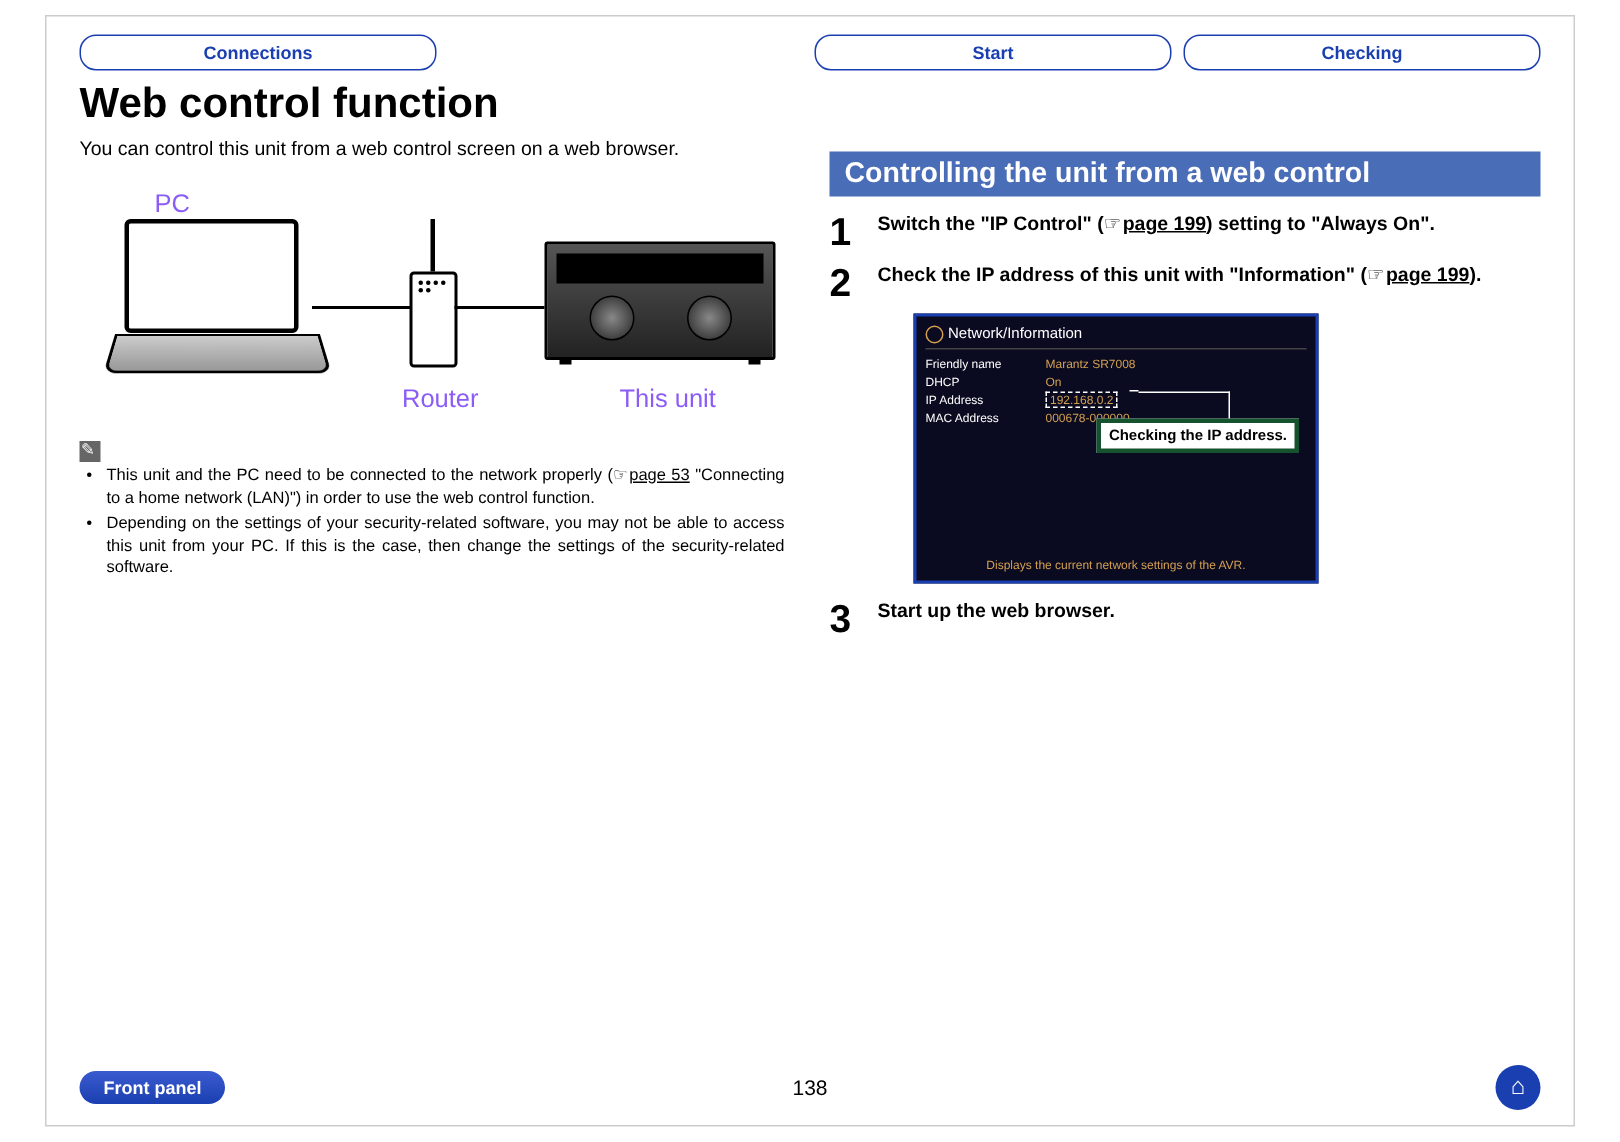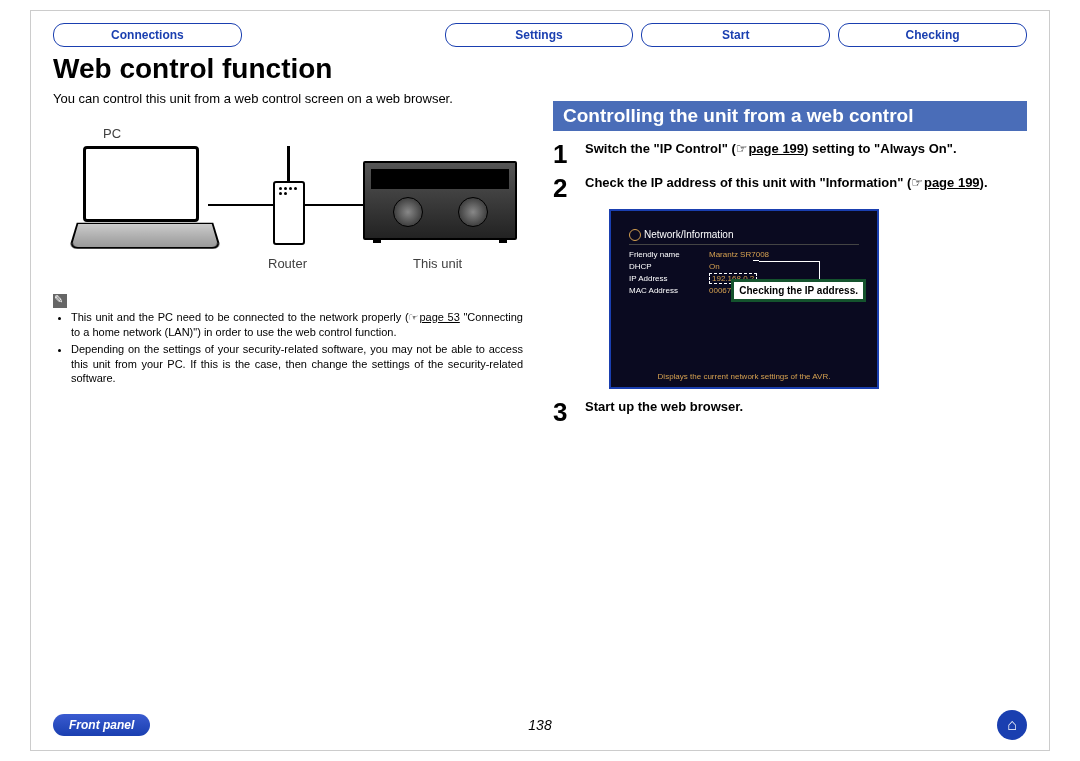--- a/index.html
+++ b/index.html
@@ -67,22 +67,22 @@
     margin: 2px 0 20px 0;
   }
   .diagram {
     position: relative;
     width: 460px;
     height: 160px;
     margin: 4px 0 8px 0;
   }
   .diagram-label {
     position: absolute;
-    font-size: 13px;
-    color: #404040;
+    font-size: 17px;
+    color: #8b5cf6;
   }
   .wire {
     position: absolute;
     background: #000;
     height: 2px;
   }
   .laptop {
     position: absolute;
     left: 20px;
     top: 20px;
@@ -243,21 +243,21 @@
     margin-right: 1px;
   }
   .osd-screen {
     width: 270px;
     height: 180px;
     background: #0a0a20;
     margin: 6px 0 10px 56px;
     position: relative;
     color: #fff;
     font-size: 9px;
-    padding: 18px;
+    padding: 6px;
     box-sizing: border-box;
     border: 2px solid #1a3fb0;
   }
   .osd-title {
     color: #fff;
     font-size: 10px;
     border-bottom: 1px solid #444;
     padding-bottom: 3px;
     margin-bottom: 4px;
   }
@@ -325,21 +325,20 @@
     font-size: 8px;
   }
   .footer {
     position: absolute;
     bottom: 10px;
     left: 22px;
     right: 22px;
     display: flex;
     align-items: center;
     justify-content: space-between;
-    font-style: italic;
   }
   .front-pill {
     background: linear-gradient(#3a5bd0, #1a3fb0);
     color: #fff;
     font-size: 12px;
     font-weight: bold;
     padding: 4px 16px;
     border-radius: 12px;
   }
   .page-num {
@@ -363,23 +362,20 @@
 </style>
 </head>
 <body>
 
 <div class="page">
   <div class="nav-row">
     <div class="nav-tab">
         <span>Connections</span>
       </div>
     <div class="nav-tab blank"></div>
-    <div class="nav-tab">
-        <span>Settings</span>
-      </div>
     <div class="nav-tab">
         <span>Start</span>
       </div>
     <div class="nav-tab">
         <span>Checking</span>
       </div>
   </div>
 
   <h1 class="title">Web control function</h1>
 

